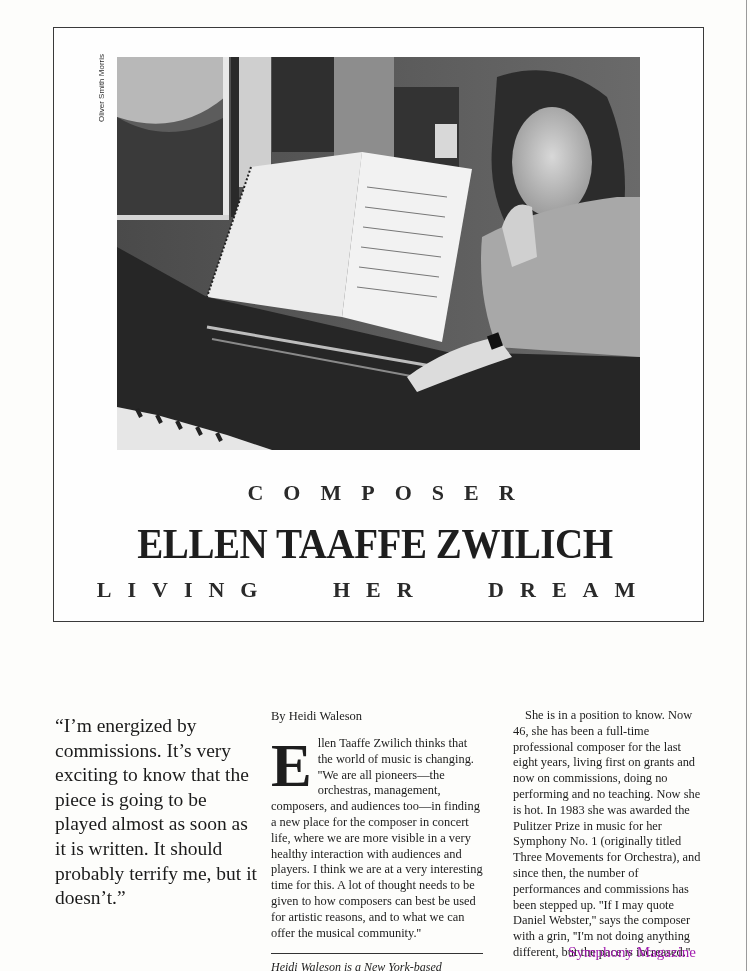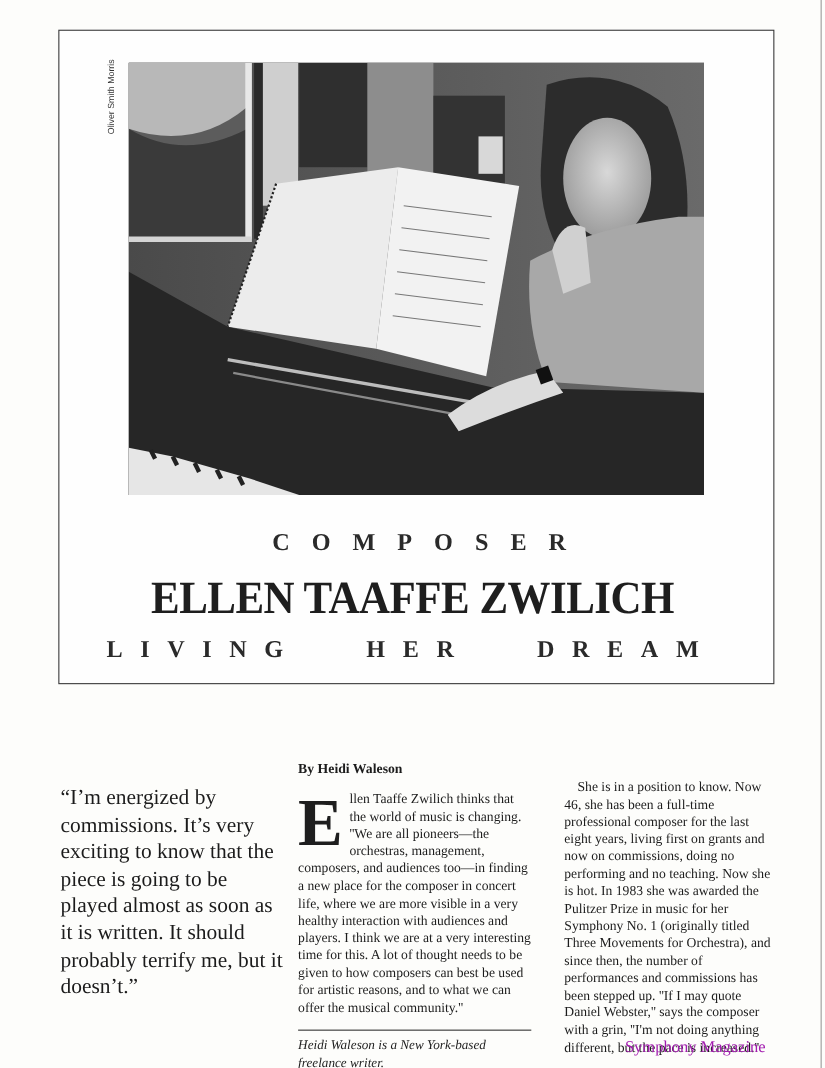--- a/index.html
+++ b/index.html
@@ -38,21 +38,21 @@
   .deck {
     position: absolute; left: 0; width: 748px; top: 577px; text-align: center;
     font-weight: bold; font-size: 22px; letter-spacing: 16px; color: #2a2a2a;
     word-spacing: 38px;
   }
   .pullquote {
     position: absolute; left: 55px; top: 714px; width: 205px;
     font-size: 19.5px; line-height: 24.6px; color: #1b1b1b;
   }
   .col2 { position: absolute; left: 271px; top: 692px; width: 212px; }
-  .byline { font-weight: bold; font-size: 12.5px; margin: 0 0 12px 0; }
+  .byline { font-weight: normal; font-size: 12.5px; margin: 17px 0 12px 0; }
   .body-text { font-size: 12.4px; line-height: 15.8px; text-align: left; margin: 0; }
   .dropcap {
     float: left; font-size: 61px; line-height: 50px; font-weight: bold;
     margin: 5px 6px 0 0; color: #1e1e1e;
   }
   .rule { border-top: 1.5px solid #333; margin: 12px 0 6px 0; }
   .bio { font-style: italic; font-size: 12px; line-height: 15.5px; margin: 0; }
   .col3 { position: absolute; left: 497px; top: 692px; width: 222px; }
   .col3 p { font-size: 12.4px; line-height: 15.8px; margin: 16px; text-indent: 12px; }
   .footer {

